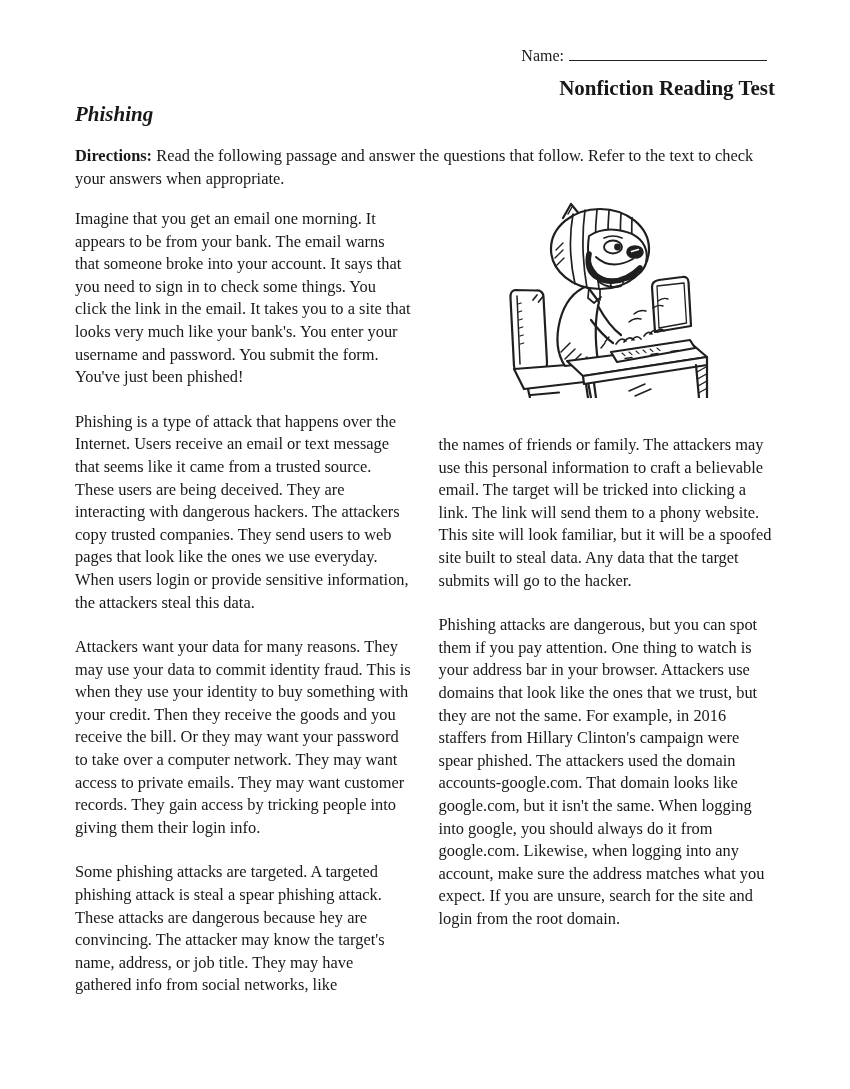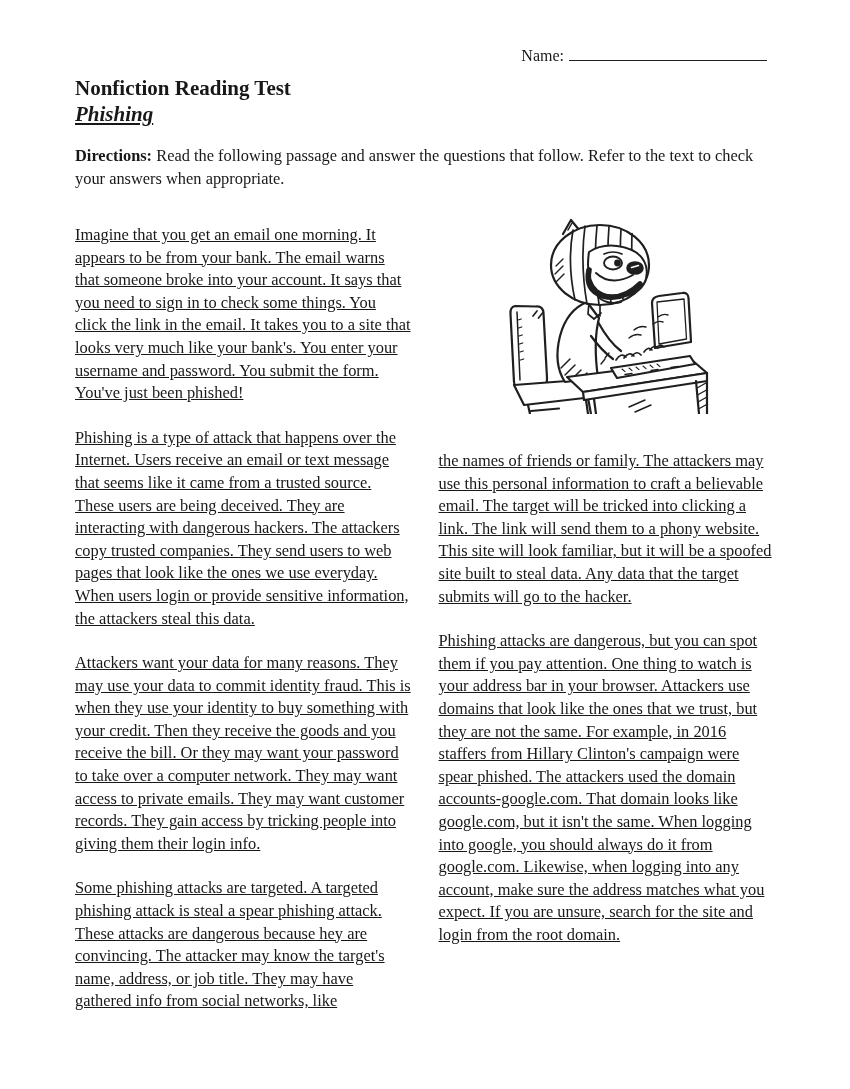--- a/index.html
+++ b/index.html
@@ -24,39 +24,38 @@
     width:198px;
     height:14px;
     border-bottom:1.6px solid #222;
     margin-left:5px;
   }
   .title{
     font-size:21px;
     font-weight:bold;
     margin:10px 0 0 0;
     line-height:26px;
+    text-align:right;
   }
   .subtitle{
     font-size:21px;
     font-weight:bold;
     font-style:italic;
     margin:0;
     line-height:26px;
-    text-decoration:underline;
   }
   .directions{
     font-size:16.4px;
     line-height:23px;
     margin:17px 0 12px 0;
   }
   .columns{
     display:flex;
     gap:27px;
-    margin-top:34px;
-    text-decoration:underline;
+    margin-top:18px;
   }
   .col{
     width:341px;
     font-size:16.4px;
     line-height:22.6px;
   }
   .col p{margin:0 0 22px 0;}
   .illustration{
     height:196px;
     margin:-6px 0 36px 0;

